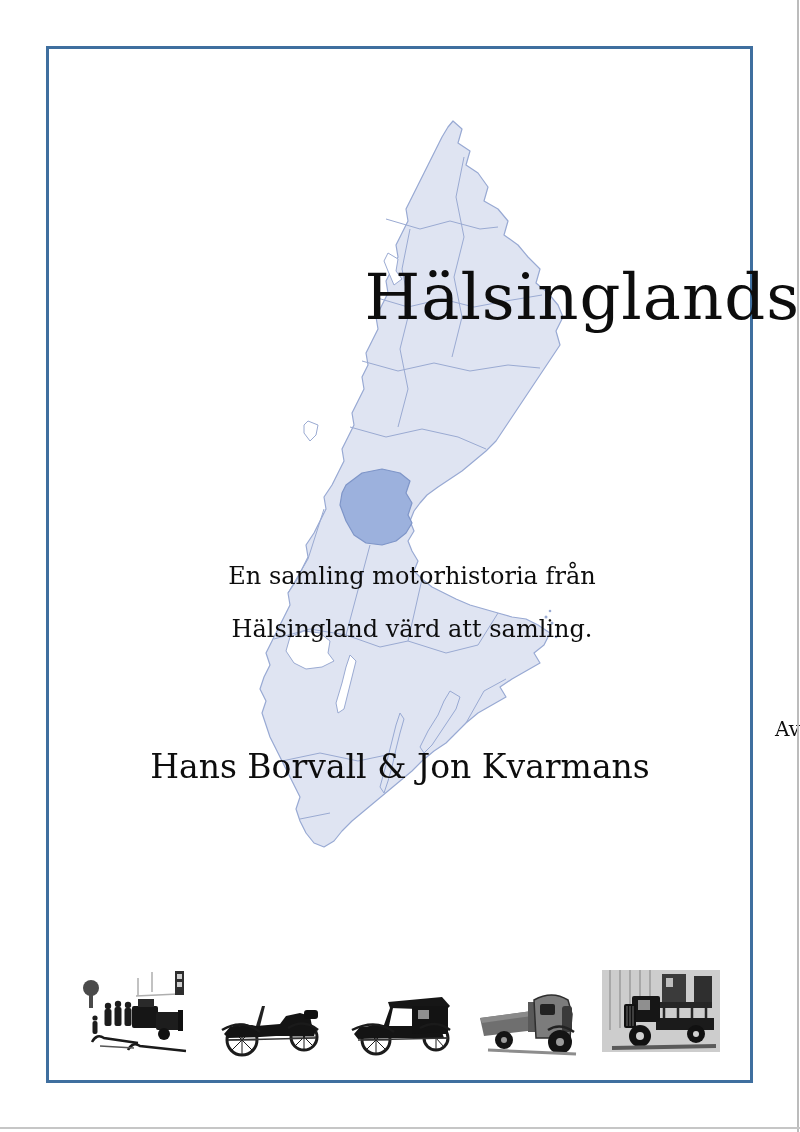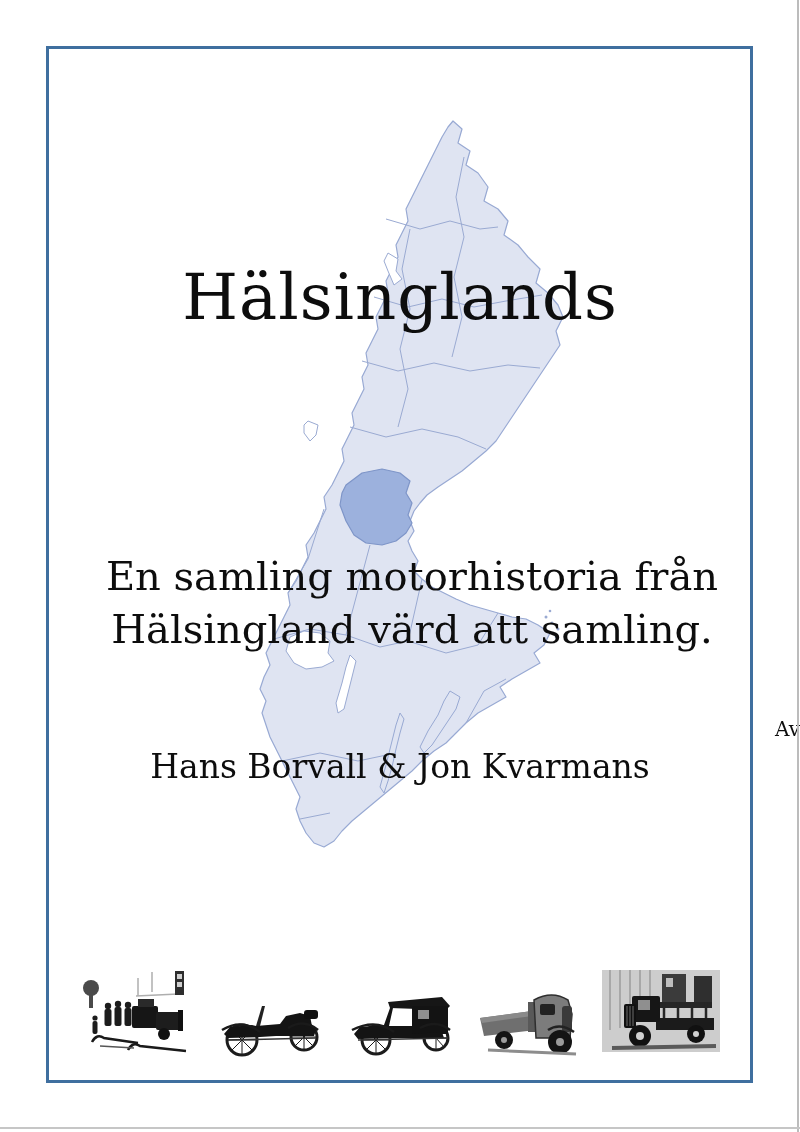--- a/index.html
+++ b/index.html
@@ -15,24 +15,24 @@
   .scan-edge-bottom{position:absolute;left:0;bottom:3px;width:100%;height:2px;background:#c6c6c6;}
   .frame{
     position:absolute;
     left:46px;top:46px;
     width:701px;height:1031px;
     border:3px solid #3f6f9f;
     box-sizing:content-box;
   }
   .map-wrap{position:absolute;left:250px;top:116px;width:315px;height:742px;}
   .map-wrap svg{display:block;width:100%;height:100%;}
-  .title-block{position:absolute;left:0;right:0;top:248px;text-align:center;}
+  .title-block{position:absolute;left:0;right:0;top:248px;text-align:right;}
   .title-line{font-size:64px;line-height:99px;letter-spacing:1px;white-space:nowrap;}
   .subtitle-block{position:absolute;left:0;right:0;top:550px;text-align:center;}
-  .subtitle-line{font-size:40px;line-height:53px;white-space:nowrap;margin-left:24px;}
+  .subtitle-line{font-size:24px;line-height:53px;white-space:nowrap;margin-left:24px;}
   .byline-prefix{position:absolute;left:0;right:0;top:714px;text-align:right;font-size:20px;line-height:30px;}
   .byline-authors{position:absolute;left:0;right:0;top:750px;text-align:center;font-size:33px;line-height:34px;}
   .vehicles{
     position:absolute;left:78px;right:80px;top:956px;height:104px;
     display:flex;justify-content:space-between;align-items:flex-end;
   }
   .vehicle{flex:0 0 auto;}
   .vehicle svg{display:block;}
 </style>
 </head>

